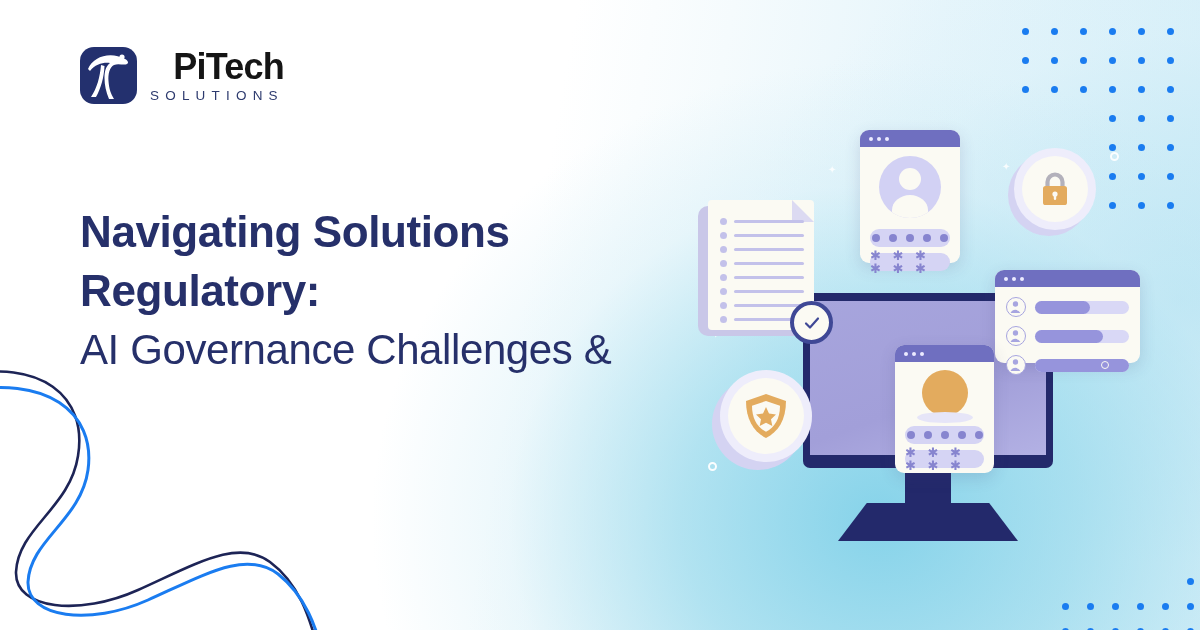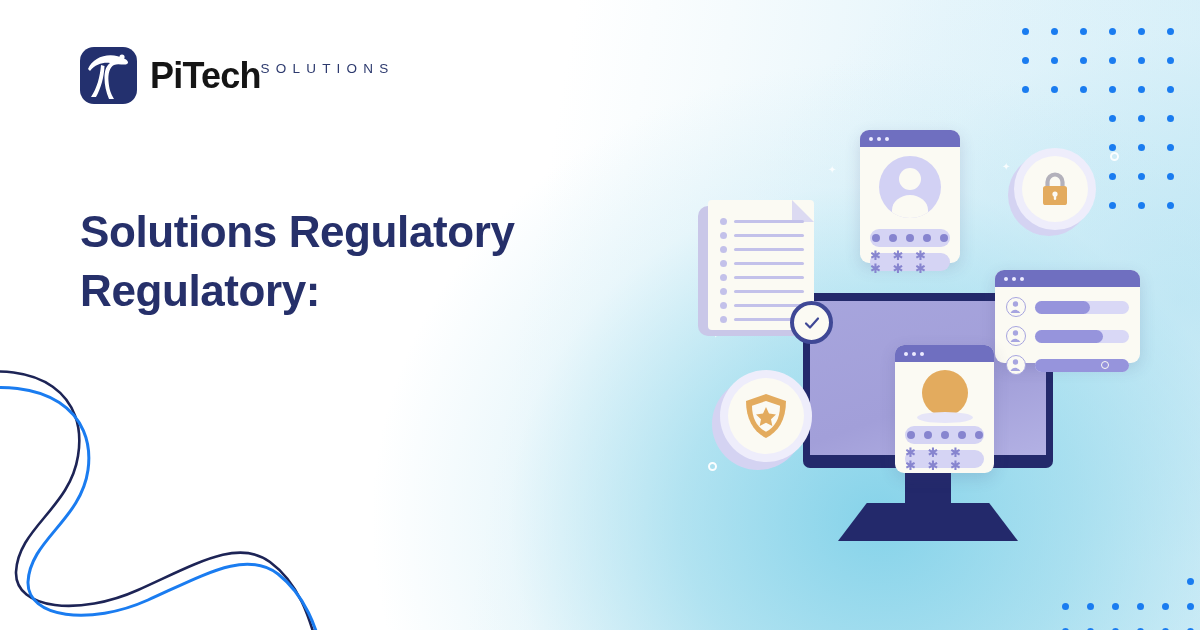--- a/index.html
+++ b/index.html
@@ -32,21 +32,21 @@
   
   .logo{
     position:absolute; left:80px; top:47px;
     display:flex; align-items:center; gap:13px;
   }
   .logo-mark{
     width:57px; height:57px; border-radius:14px;
     background:#23306e;
     position:relative; overflow:hidden; flex:none;
   }
-  .logo-words{ display:flex; flex-direction:row; justify-content:center; }
+  .logo-words{ display:flex; flex-direction:column; justify-content:center;align-items:flex-end; }
   .logo-name{
     font-size:36px; font-weight:bold; color:#151515;
     letter-spacing:-0.8px; line-height:1.0;
     font-family:"Liberation Sans", sans-serif;
   }
   .logo-sub{
     font-size:13.5px; color:#2d3a6e; letter-spacing:6.2px;
     font-weight:500; margin-top:4px; line-height:1;
   }
 
@@ -203,22 +203,23 @@
         <circle cx="42" cy="10" r="2.6" fill="#ffffff"></circle>
       </svg>
     </div>
     <div class="logo-words">
       <div class="logo-name">PiTech</div>
       <div class="logo-sub">SOLUTIONS</div>
     </div>
   </div>
 
   <div class="headline">
-    <div class="h-line h-bold">Solutions Regulatory</div>
+    <div class="h-line h-bold">Navigating Solutions</div>
     <div class="h-line h-bold">Regulatory:</div>
+    <div class="h-line h-reg">AI Governance Challenges &amp;</div>
   </div>
 
   <div class="dotgrid" id="grid-tr" style="left:1022px; top:28px; width:170px; height:165px;">
       <span class="dot" style="left: 0px; top: 0px; background: rgb(26, 124, 240);"></span>
       <span class="dot" style="left: 29px; top: 0px; background: rgb(26, 124, 240);"></span>
       <span class="dot" style="left: 58px; top: 0px; background: rgb(26, 124, 240);"></span>
       <span class="dot" style="left: 87px; top: 0px; background: rgb(26, 124, 240);"></span>
       <span class="dot" style="left: 116px; top: 0px; background: rgb(26, 124, 240);"></span>
       <span class="dot" style="left: 145px; top: 0px; background: rgb(26, 124, 240);"></span>
       <span class="dot" style="left: 0px; top: 29px; background: rgb(26, 124, 240);"></span>

